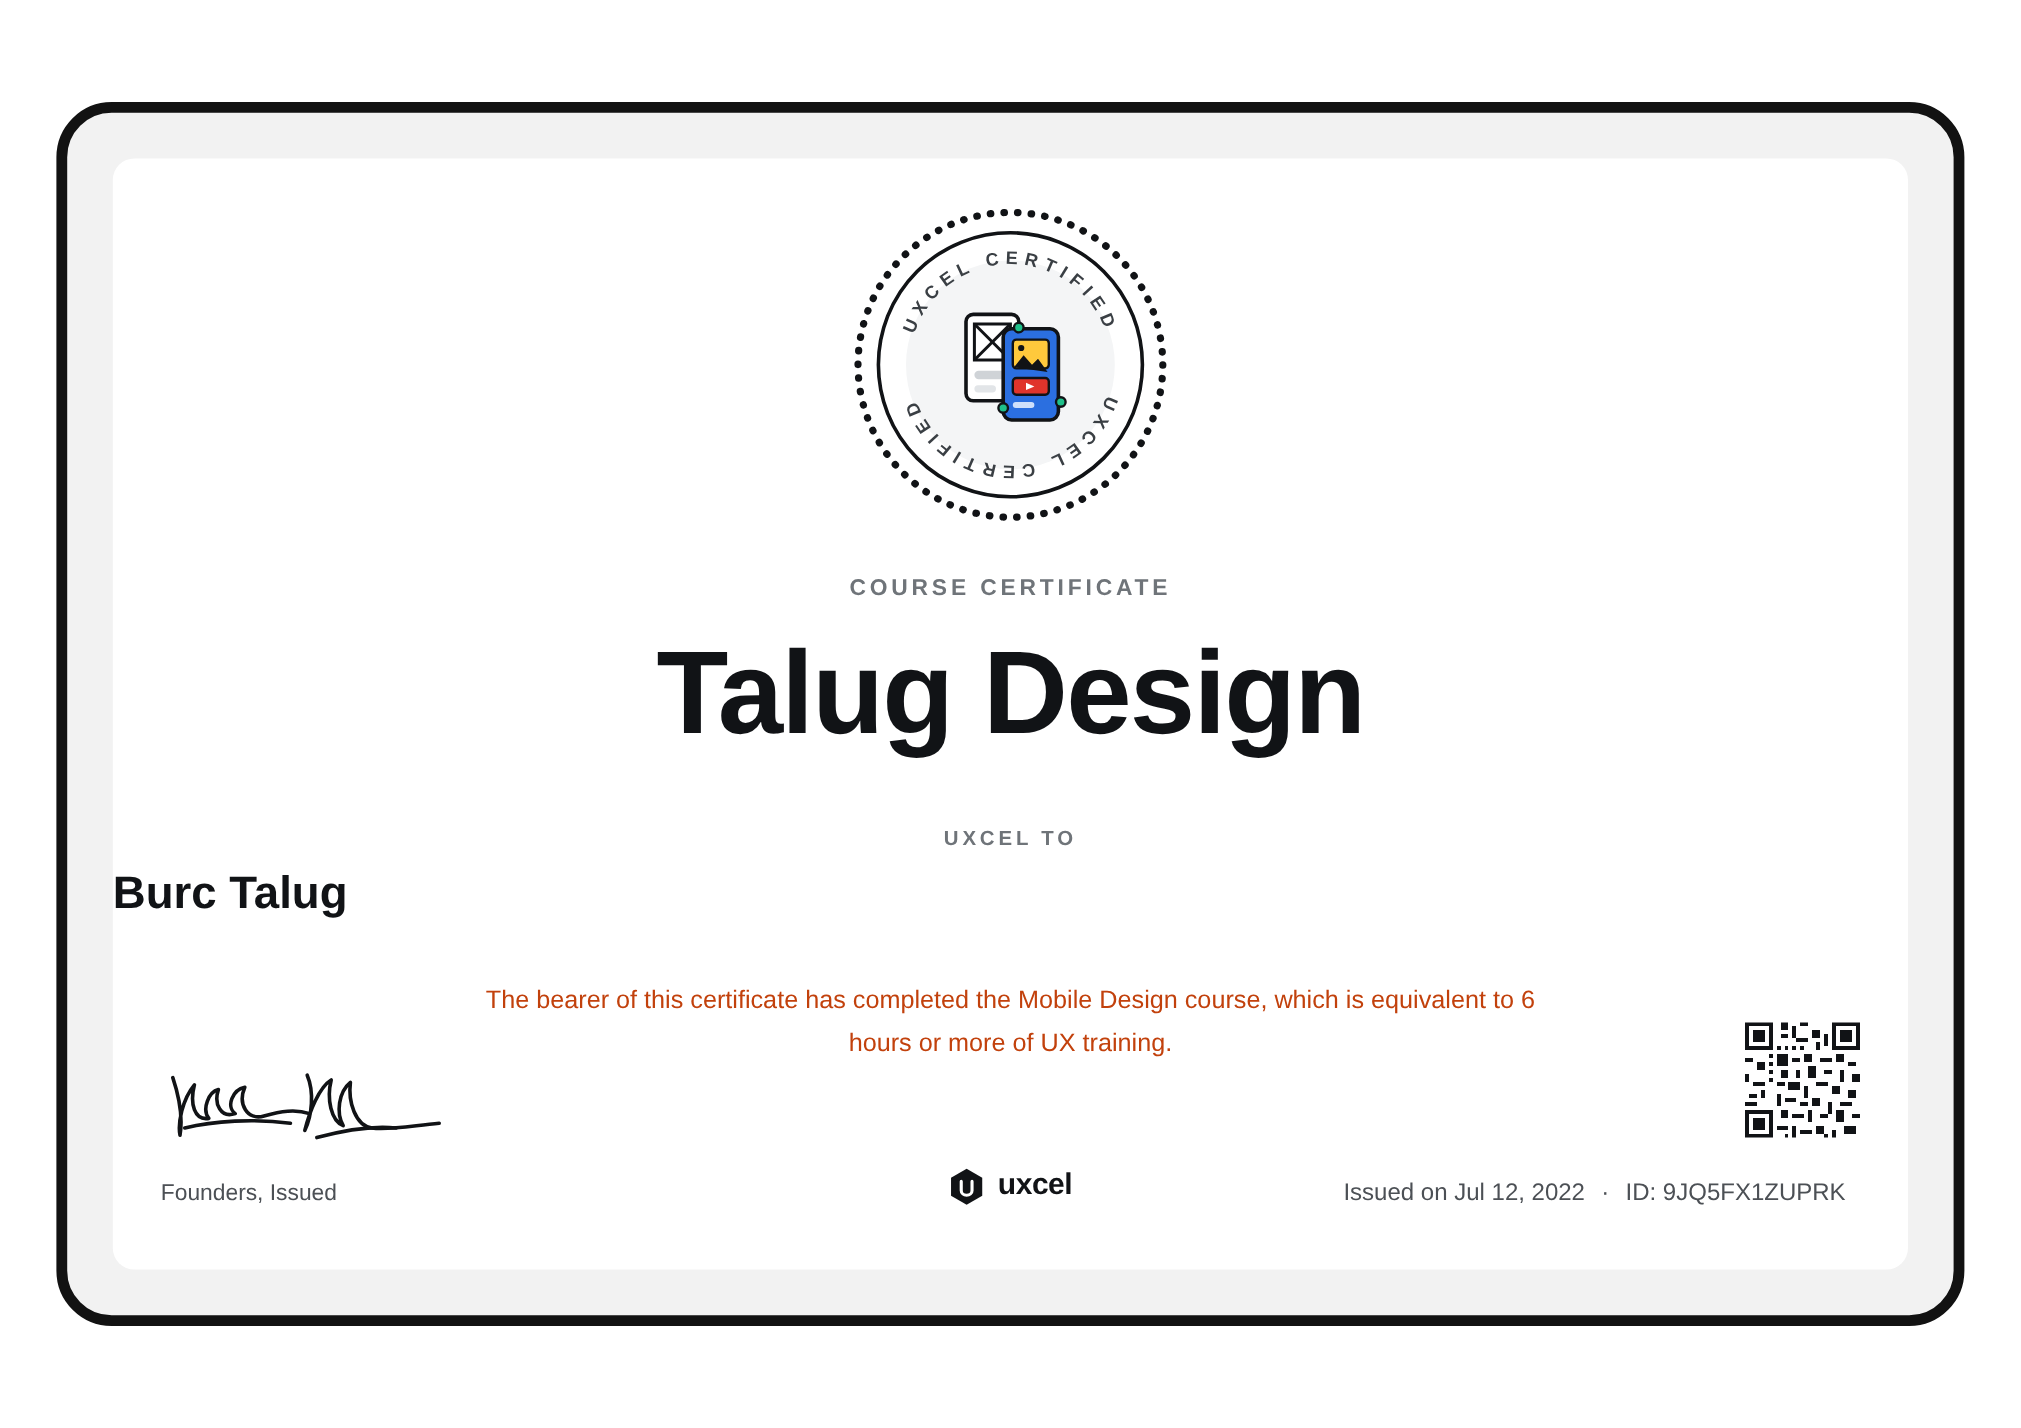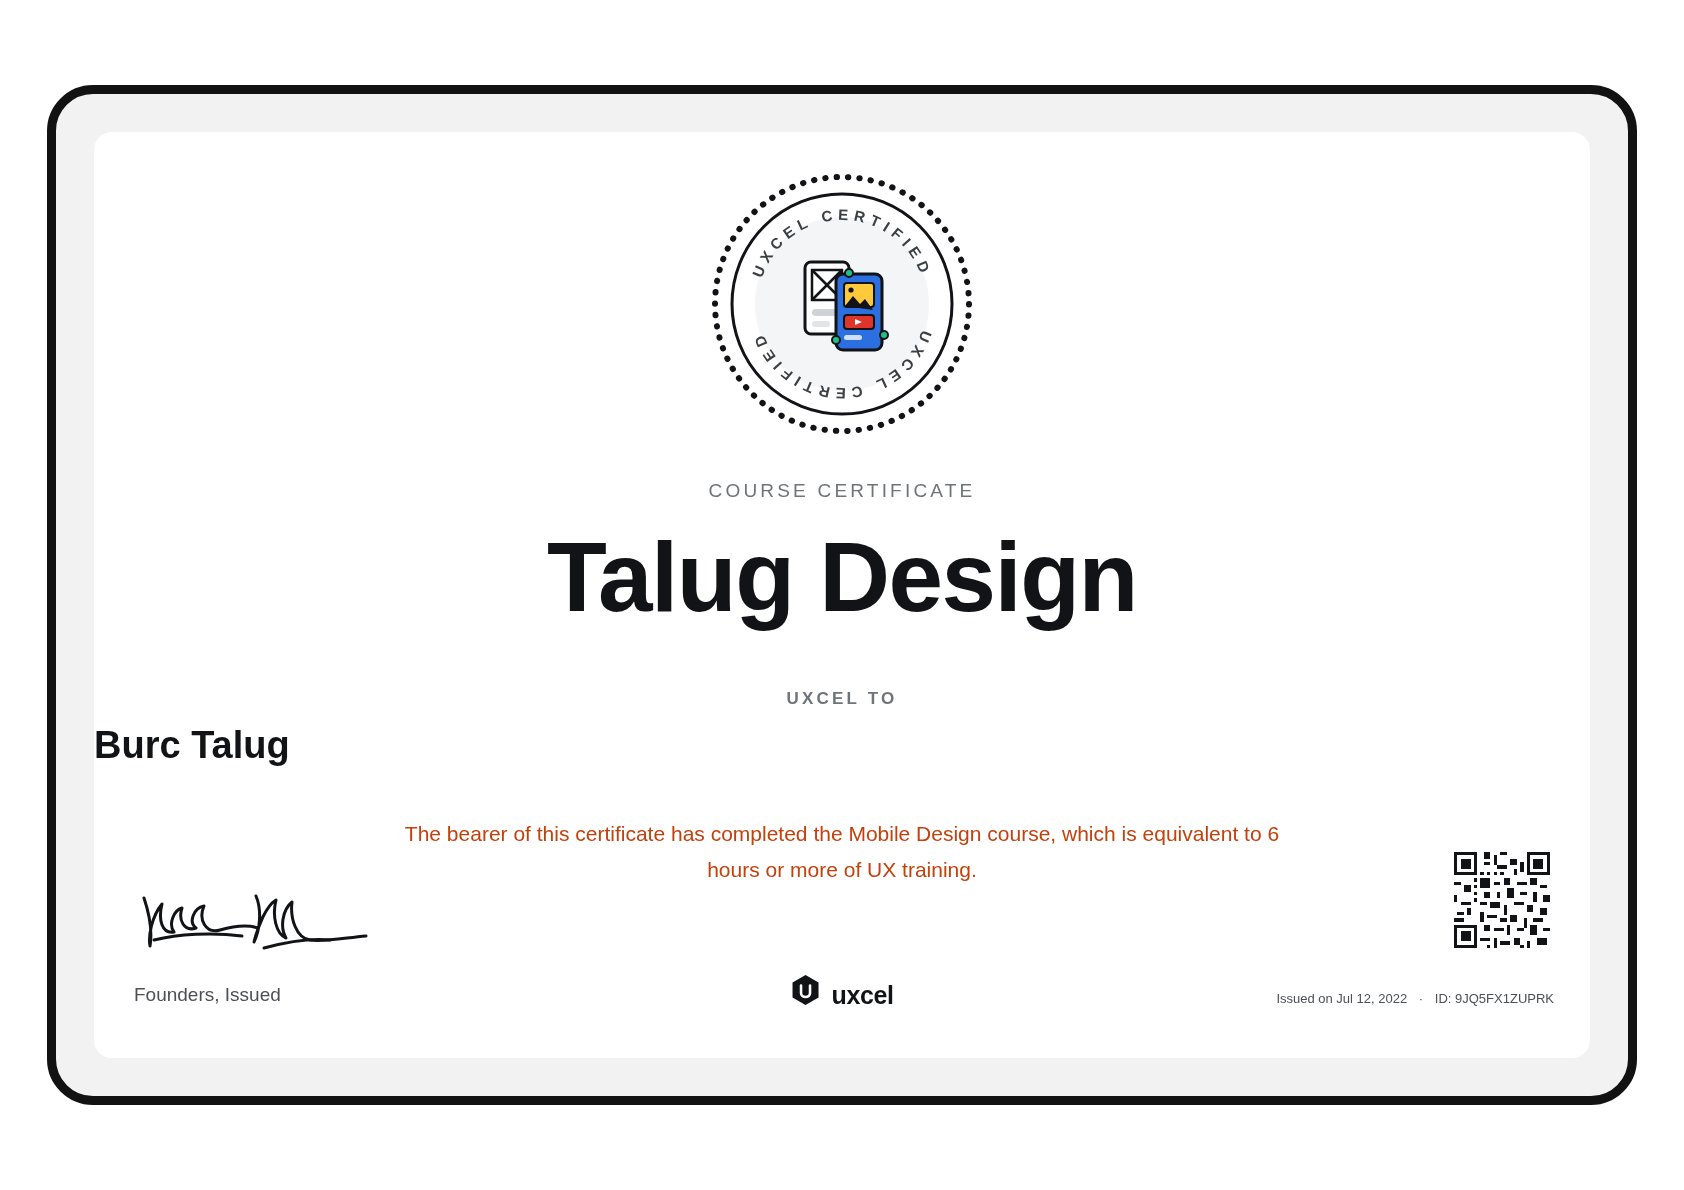--- a/index.html
+++ b/index.html
@@ -59,21 +59,21 @@
 
   
   .course-label {
     position: absolute;
     top: 348px;
     left: 0;
     right: 0;
     text-align: center;
     font-size: 19px;
     letter-spacing: 3.2px;
-    font-weight: 400;
+    font-weight: 700;
     color: #6f7479;
   }
   .course-title {
     position: absolute;
     top: 385px;
     left: 0;
     right: 0;
     text-align: center;
     font-size: 98px;
     line-height: 120px;
@@ -129,35 +129,35 @@
     font-size: 19px;
     color: #4c5055;
   }
 
   .brand {
     position: absolute;
     left: 50%;
     transform: translateX(-50%);
     bottom: 48px;
     display: flex;
-    align-items: flex-end;
+    align-items: flex-start;
     gap: 11px;
   }
   .brand-name {
     font-size: 25px;
     font-weight: 700;
     color: #111316;
     letter-spacing: -0.4px;
   }
 
   .issue-info {
     position: absolute;
-    right: 36px;
+    right: 52px;
     bottom: 52px;
-    font-size: 13px;
+    font-size: 20px;
     color: #4c5055;
     white-space: nowrap;
   }
   .issue-sep { margin: 0 8px; }
 
   .qr {
     position: absolute;
     right: 40px;
     bottom: 110px;
     width: 96px;

